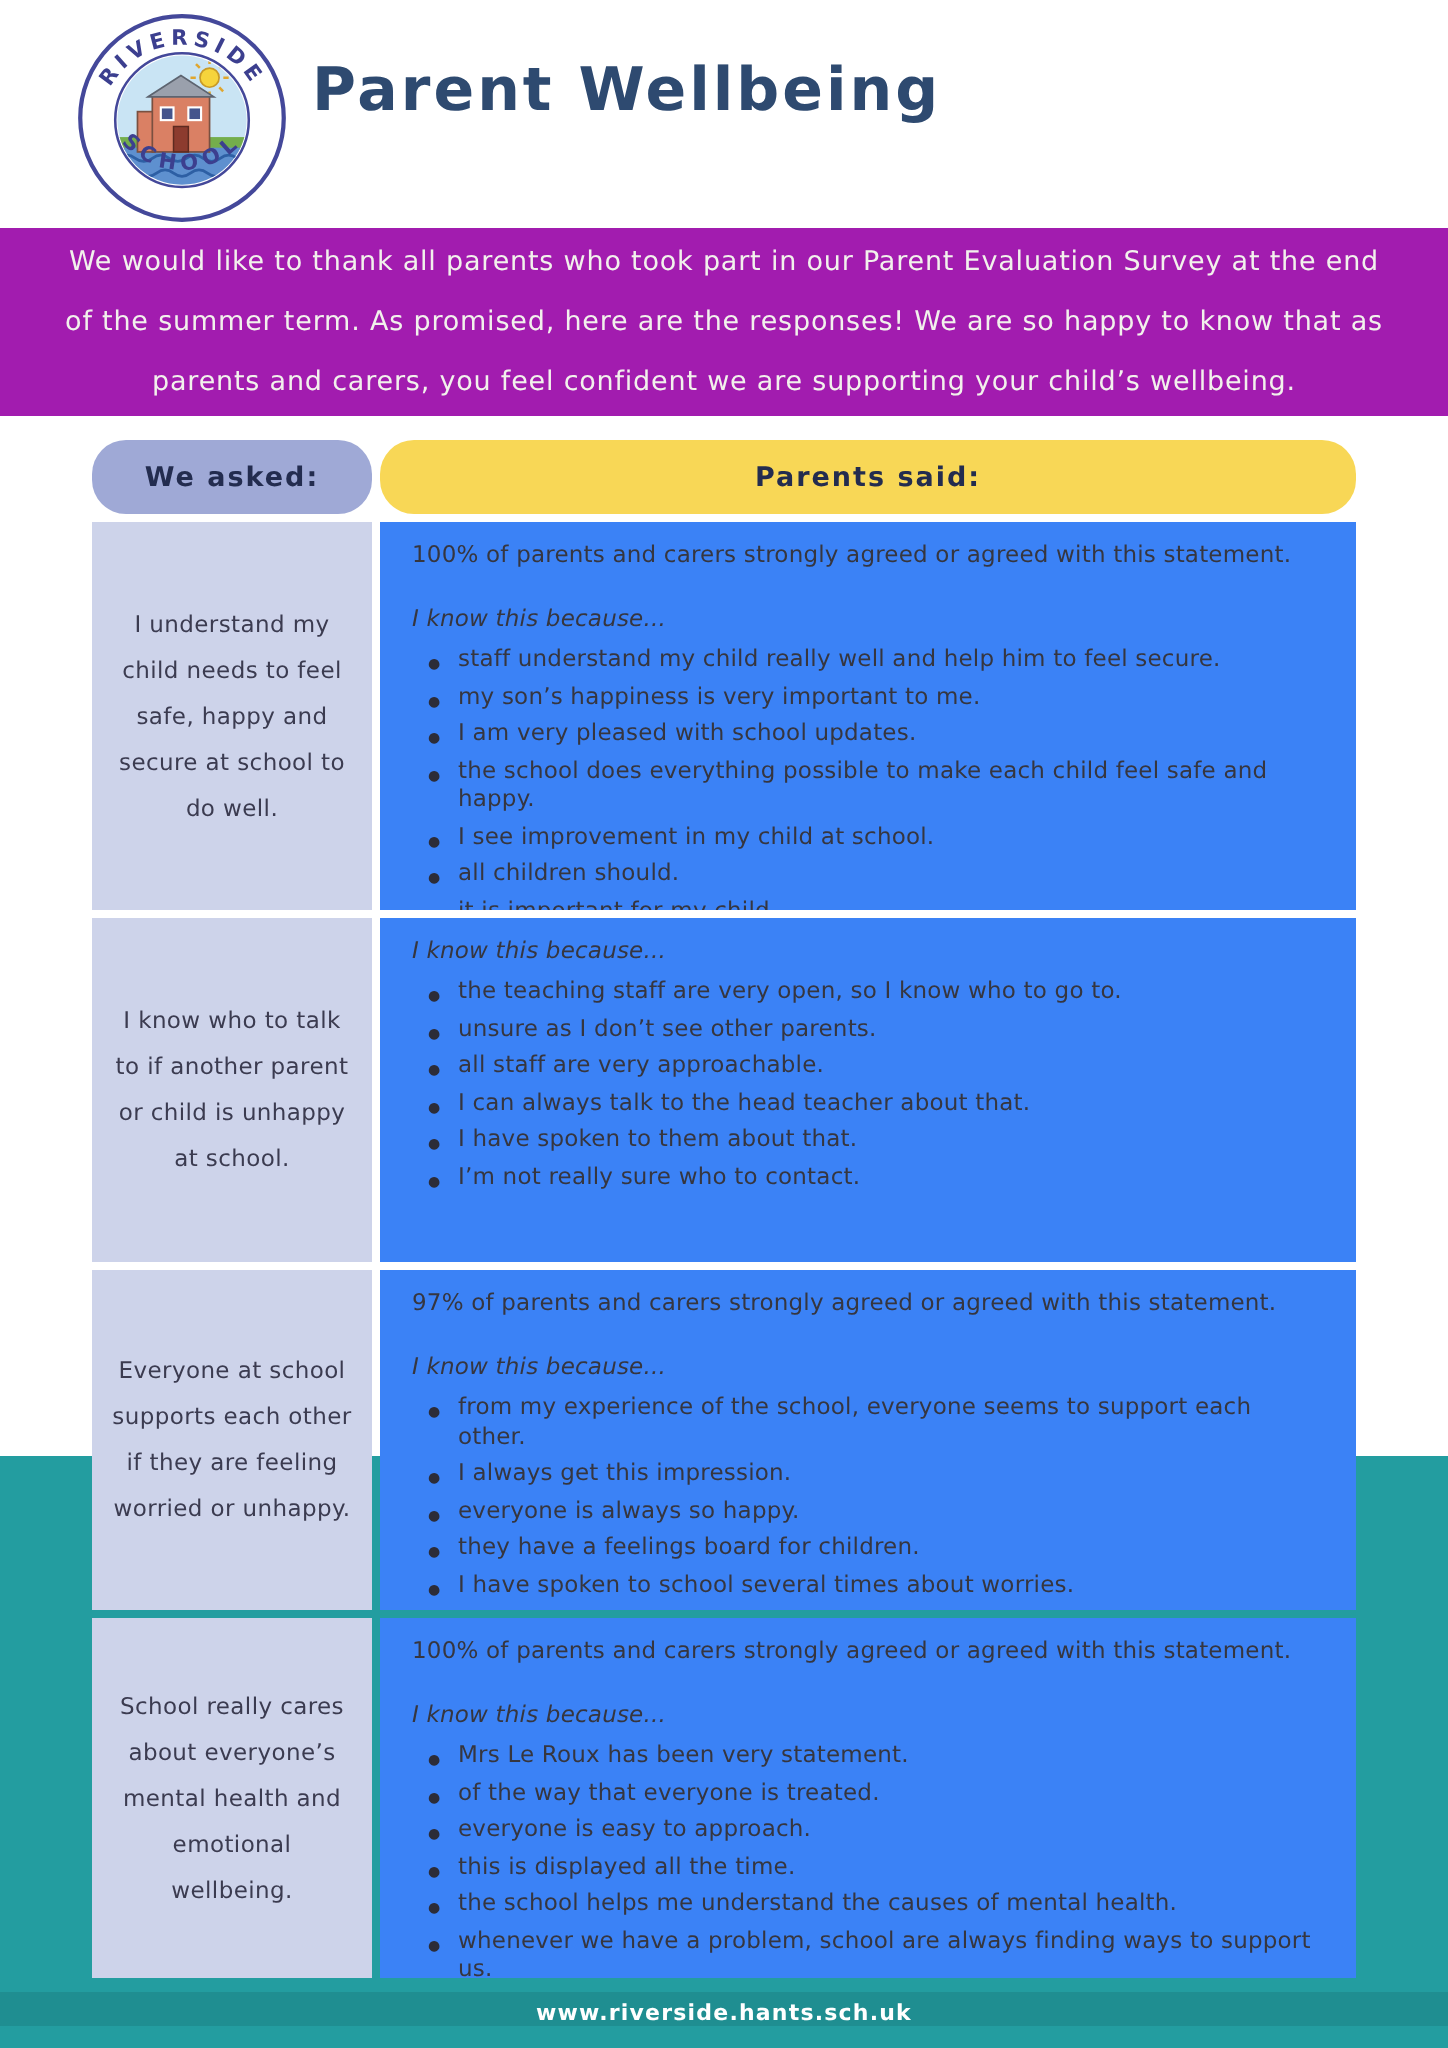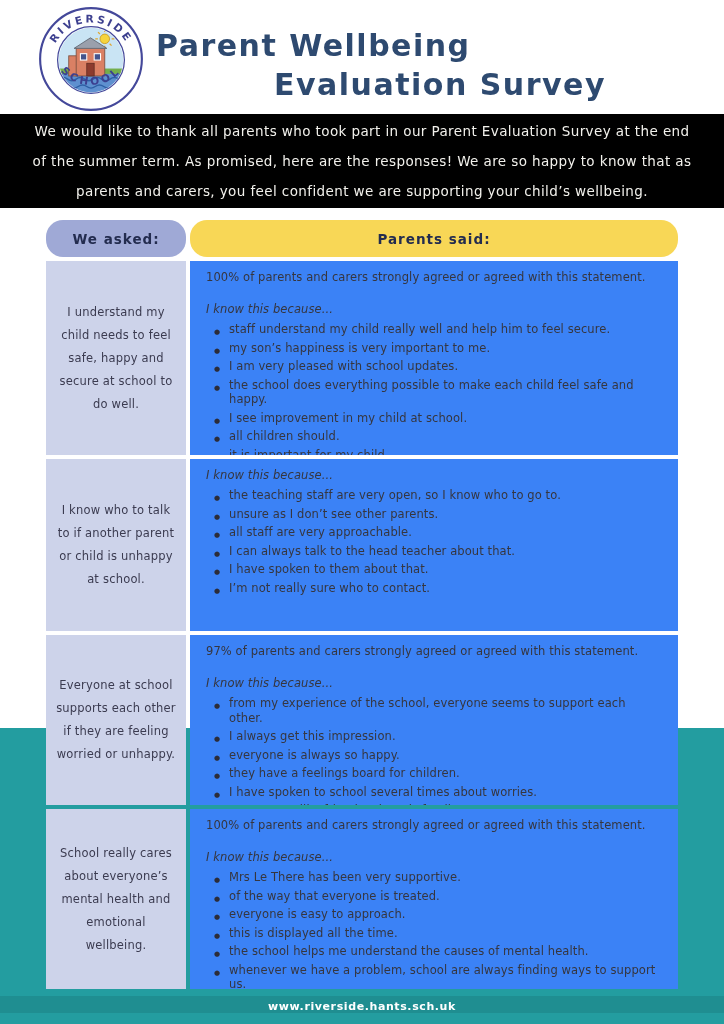--- a/index.html
+++ b/index.html
@@ -18,21 +18,21 @@
   .title-block {
     position: absolute; left: 156px; top: 26px;
     color: #2e4a70; font-weight: bold; font-size: 30px;
     letter-spacing: 1.5px; line-height: 39px; white-space: nowrap;
   }
   .title-line2 { margin-left: 118px; }
 
   
   .banner {
     position: absolute; left: 0; top: 114px; width: 724px; height: 94px;
-    background: #000000; color: #f2f1ec;
+    background: #a21caf; color: #f2f1ec;
     font-size: 13.5px; letter-spacing: 0.4px;
     display: flex; flex-direction: column; justify-content: center;
     text-align: center; line-height: 30px;
   }
   .banner div { white-space: nowrap; }
 
   
   .survey {
     position: absolute; left: 46px; top: 220px; width: 632px;
     display: grid;
@@ -128,21 +128,20 @@
         <textPath href="#arcTop" startOffset="50%" text-anchor="middle">RIVERSIDE</textPath>
       </text>
       <text font-family="DejaVu Sans, sans-serif" font-size="10" font-weight="bold" fill="#3c3f8f" letter-spacing="3">
         <textPath href="#arcBot" startOffset="50%" text-anchor="middle">SCHOOL</textPath>
       </text>
     </svg>
   </div>
 
   <div class="title-block">
     <div>Parent Wellbeing</div>
-    <div class="title-line2">Evaluation Survey</div>
   </div>
 
   <div class="banner">
     <div>We would like to thank all parents who took part in our Parent Evaluation Survey at the end</div>
     <div>of the summer term. As promised, here are the responses! We are so happy to know that as</div>
     <div>parents and carers, you feel confident we are supporting your child’s wellbeing.</div>
   </div>
 
   <div class="survey">
     <div class="hdr hdr-asked">We asked:</div>
@@ -188,21 +187,21 @@
           <li>I have spoken to school several times about worries.</li>
           <li>parents are like friends. There is family support.</li>
         </ul>
     </div>
 
     <div class="q-cell">School really cares about everyone’s mental health and emotional wellbeing.</div>
     <div class="a-cell">
       <div class="stat">100% of parents and carers strongly agreed or agreed with this statement.</div>
       <div class="because">I know this because...</div>
       <ul class="reasons">
-          <li>Mrs Le There has been very supportive.</li>
+          <li>Mrs Le Roux has been very statement.</li>
           <li>of the way that everyone is treated.</li>
           <li>everyone is easy to approach.</li>
           <li>this is displayed all the time.</li>
           <li>the school helps me understand the causes of mental health.</li>
           <li>whenever we have a problem, school are always finding ways to support us.</li>
         </ul>
     </div>
   </div>
 
   <div class="url-band"></div>

